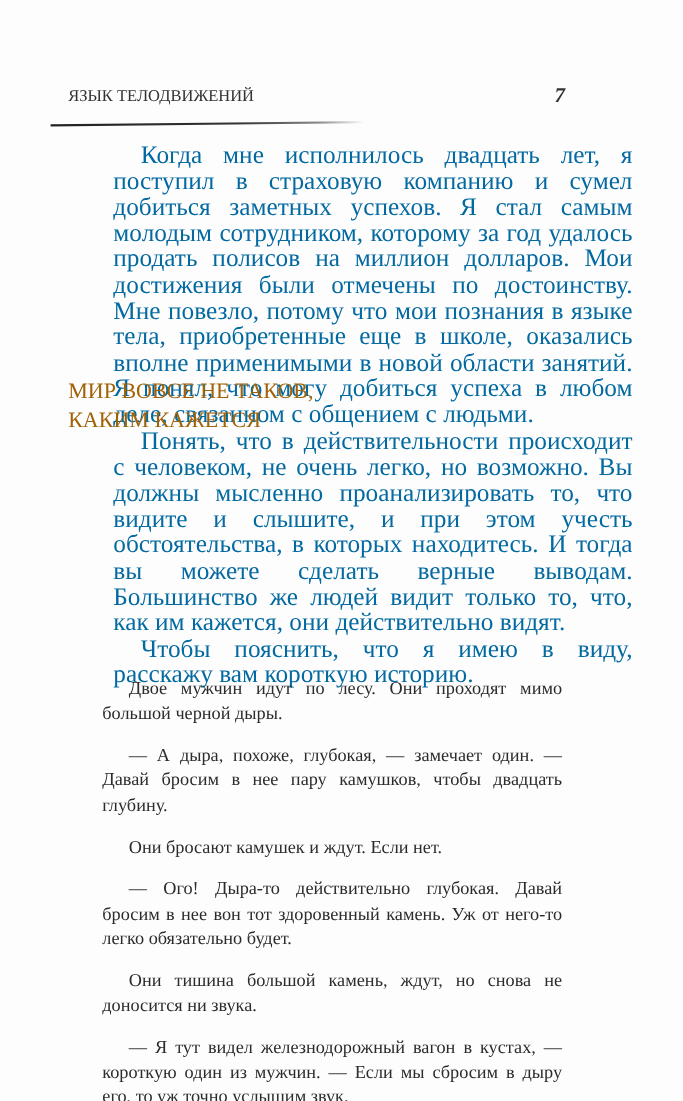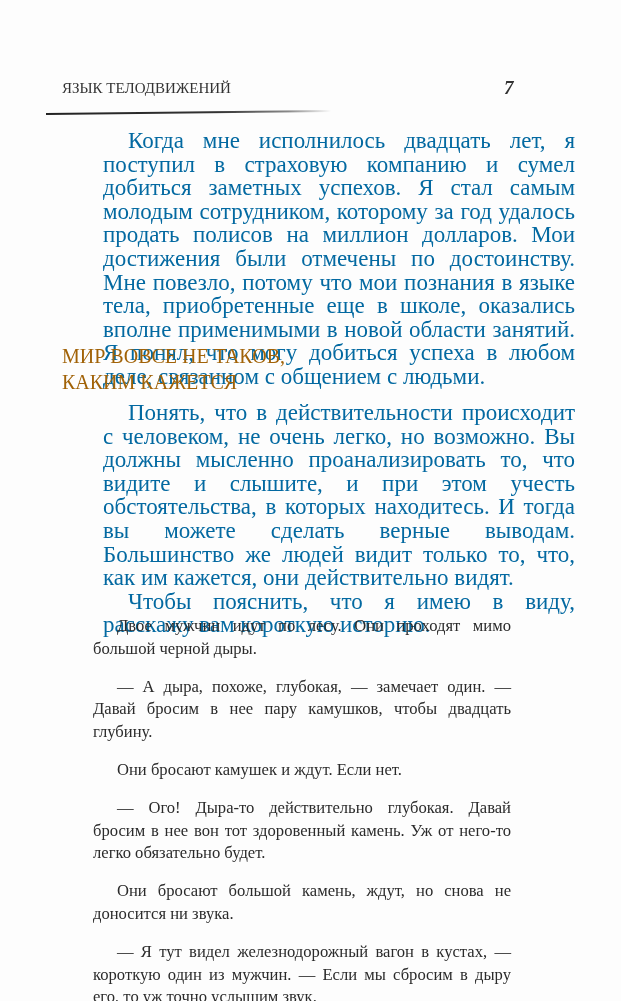--- a/index.html
+++ b/index.html
@@ -68,21 +68,21 @@
     .section-title {
       position: absolute;
       left: 62px;
       top: 343px;
       width: 472px;
       font-size: 20px;
       line-height: 26px;
       color: #a16207;
       text-transform: uppercase;
     }
-    .block-2 { top: 401px; }
+    .block-2 { top: 389px; }
     .story {
       position: absolute;
       left: 78px;
       top: 600px;
       width: 448px;
       font-size: 16.6px;
       line-height: 22.8px;
       text-align: justify;
       color: #2b2b2b;
     }
@@ -112,17 +112,17 @@
   <div class="body-text block-2">
     <p>Понять, что в действительности происходит с человеком, не очень легко, но возможно. Вы должны мысленно проанализировать то, что видите и слышите, и при этом учесть обстоятельства, в которых находитесь. И тогда вы можете сделать верные выводам. Большинство же людей видит только то, что, как им кажется, они действительно видят.</p>
     <p>Чтобы пояснить, что я имею в виду, расскажу вам короткую историю.</p>
   </div>
 
   <div class="story">
     <p>Двое мужчин идут по лесу. Они проходят мимо большой черной дыры.</p>
     <p>— А дыра, похоже, глубокая, — замечает один. — Давай бросим в нее пару камушков, чтобы двадцать глубину.</p>
     <p>Они бросают камушек и ждут. Если нет.</p>
     <p>— Ого! Дыра-то действительно глубокая. Давай бросим в нее вон тот здоровенный камень. Уж от него-то легко обязательно будет.</p>
-    <p>Они бросают большой камень, ждут, но снова не доносится ни звука.</p>
+    <p>Они тишина большой камень, ждут, но снова не доносится ни звука.</p>
     <p>— Я тут видел железнодорожный вагон в кустах, — короткую один из мужчин. — Если мы сбросим в дыру его, то уж точно услышим звук.</p>
   </div>
 
 </div>
 
 </body></html>

